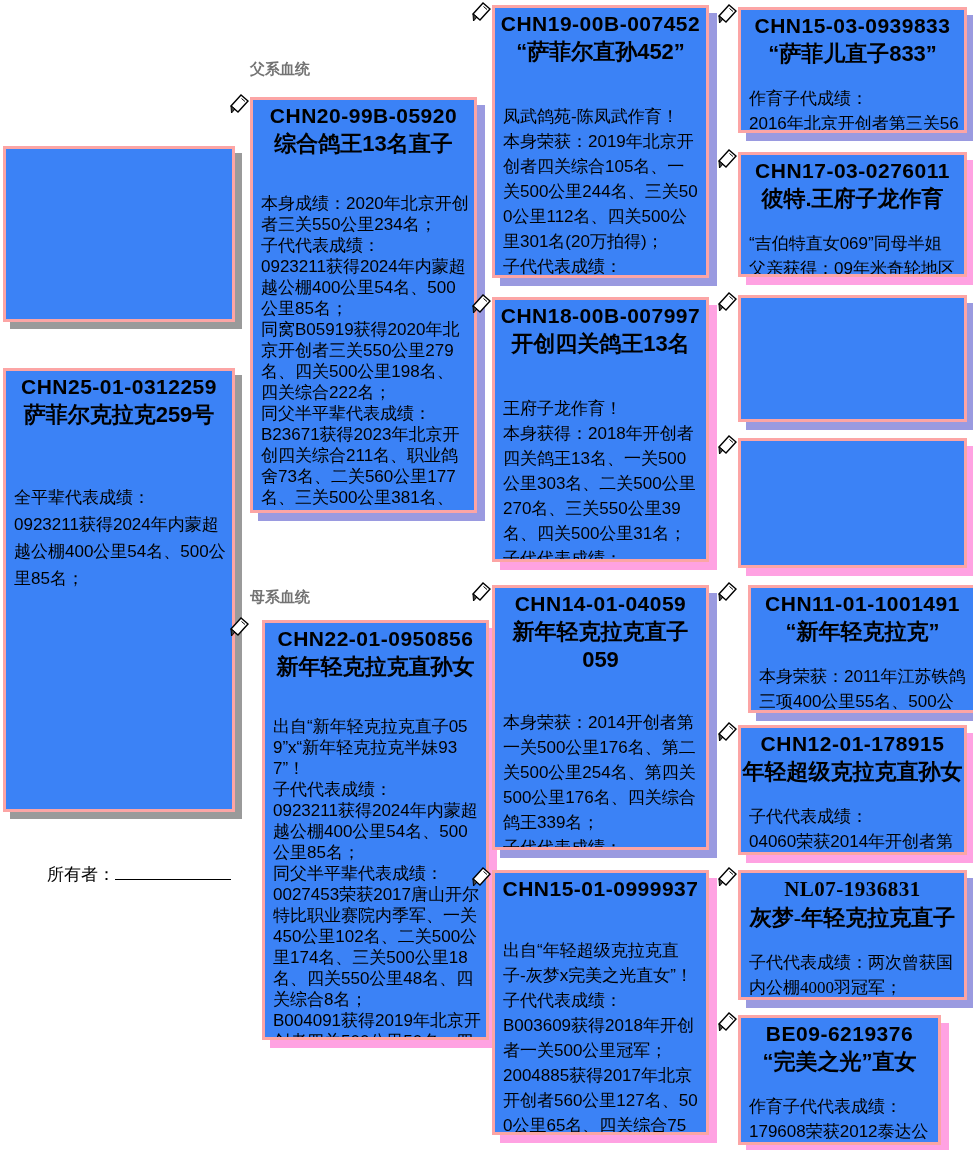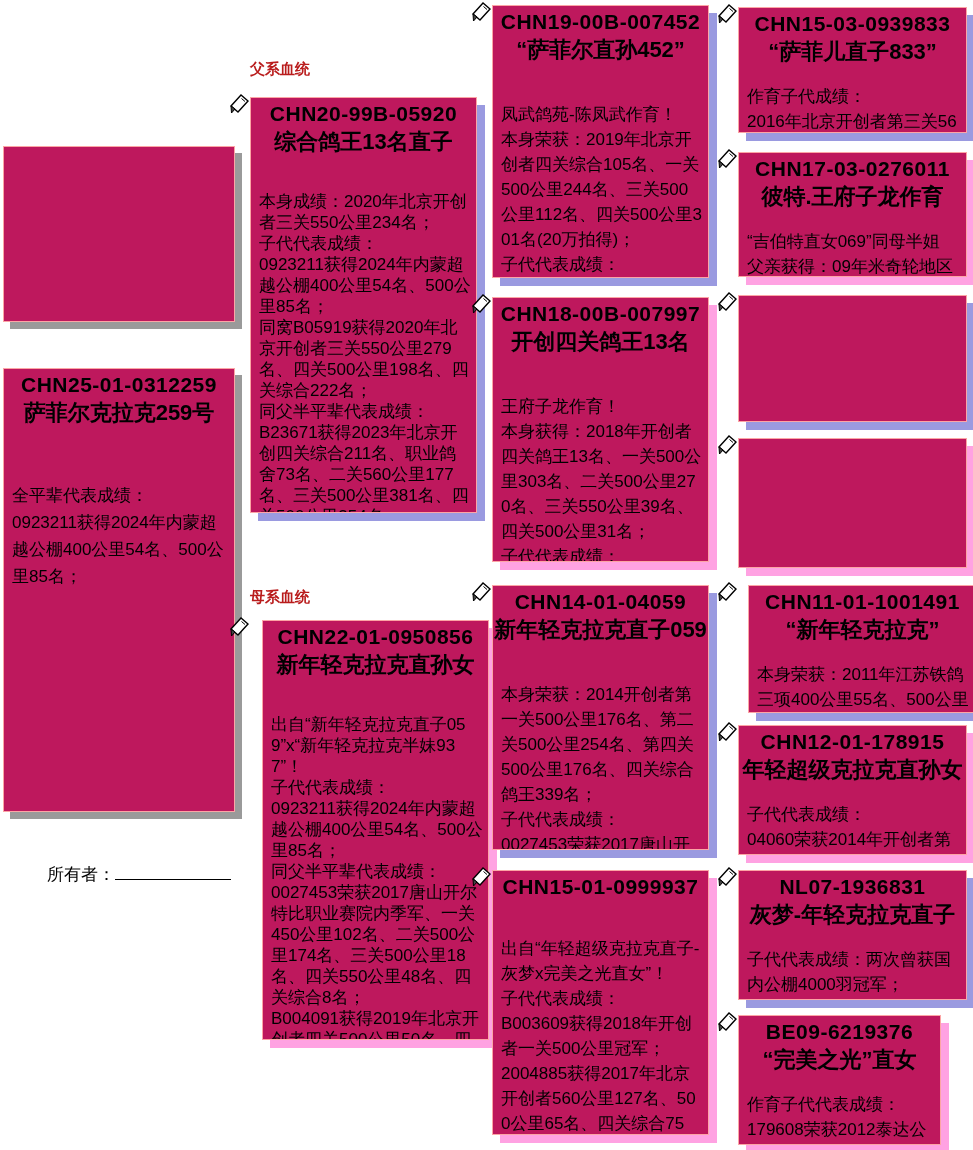--- a/index.html
+++ b/index.html
@@ -1,20 +1,20 @@
 <!DOCTYPE html>
 <html><head>
 <meta charset="utf-8">
 <style>
   html,body{margin:0;padding:0;background:#fff;}
   #stage{position:relative;width:973px;height:1150px;background:#fff;overflow:hidden;
          font-family:"Liberation Sans","DejaVu Sans",sans-serif;color:#000;}
-  .blood-label{position:absolute;font-size:15px;font-weight:bold;color:#b91c1c;}
+  .blood-label{position:absolute;font-size:15px;font-weight:bold;color:#737373;}
   .slot{position:absolute;}
-  .panel{position:relative;width:100%;height:100%;background:#be185d;border:1px solid #fca5a5;
+  .panel{position:relative;width:100%;height:100%;background:#3b82f6;border:3px solid #fca5a5;
          overflow:hidden;box-sizing:border-box;}
   .slot.male  .panel{box-shadow:8px 8px 0 var(--male-shadow);}
   .slot.female .panel{box-shadow:8px 8px 0 var(--female-shadow);}
   .slot.neutral .panel{box-shadow:7px 7px 0 var(--neutral-shadow);}
   .ring{font-size:21px;font-weight:bold;text-align:center;padding-top:4px;
         letter-spacing:.5px;white-space:nowrap;}
   .bname{font-size:22px;font-weight:bold;text-align:center;margin-top:1px;}
   .bbody{font-size:17px;margin:0 5px 0 8px;white-space:pre-line;word-break:break-all;}
   .gap-xl .bbody{margin-top:54px;line-height:27px;}
   .gap-lg .bbody{margin-top:37px;line-height:25px;}
@@ -31,21 +31,21 @@
   .b4{left:492px;top:5px;width:217px;height:273px;}
   .b5{left:492px;top:297px;width:217px;height:265px;}
   .b6{left:492px;top:585px;width:217px;height:265px;}
   .b7{left:492px;top:870px;width:217px;height:265px;}
   .b8{left:738px;top:7px;width:229px;height:126px;}
   .b9{left:738px;top:152px;width:229px;height:125px;}
   .b10{left:738px;top:295px;width:229px;height:127px;}
   .b11{left:738px;top:438px;width:229px;height:130px;}
   .b12{left:738px;top:585px;width:229px;height:128px;padding-left:10px;}
   .b13{left:738px;top:725px;width:229px;height:130px;}
-  .b14{left:738px;top:870px;width:229px;height:130px;}
+  .b14{left:738px;top:870px;width:229px;height:130px;font-family:Liberation Serif, serif;}
   .b15{left:738px;top:1015px;width:203px;height:130px;}
   .lab-p{left:250px;top:60px;}
   .lab-m{left:250px;top:588px;}
 </style>
 </head>
 <body>
 
 <div id="stage" style="--male-shadow: #9a9ae0; --female-shadow: #ffa2e2; --neutral-shadow: #9a9a9a; background: rgb(255, 255, 255);">
 
   <div class="blood-label lab-p">父系血统</div>

